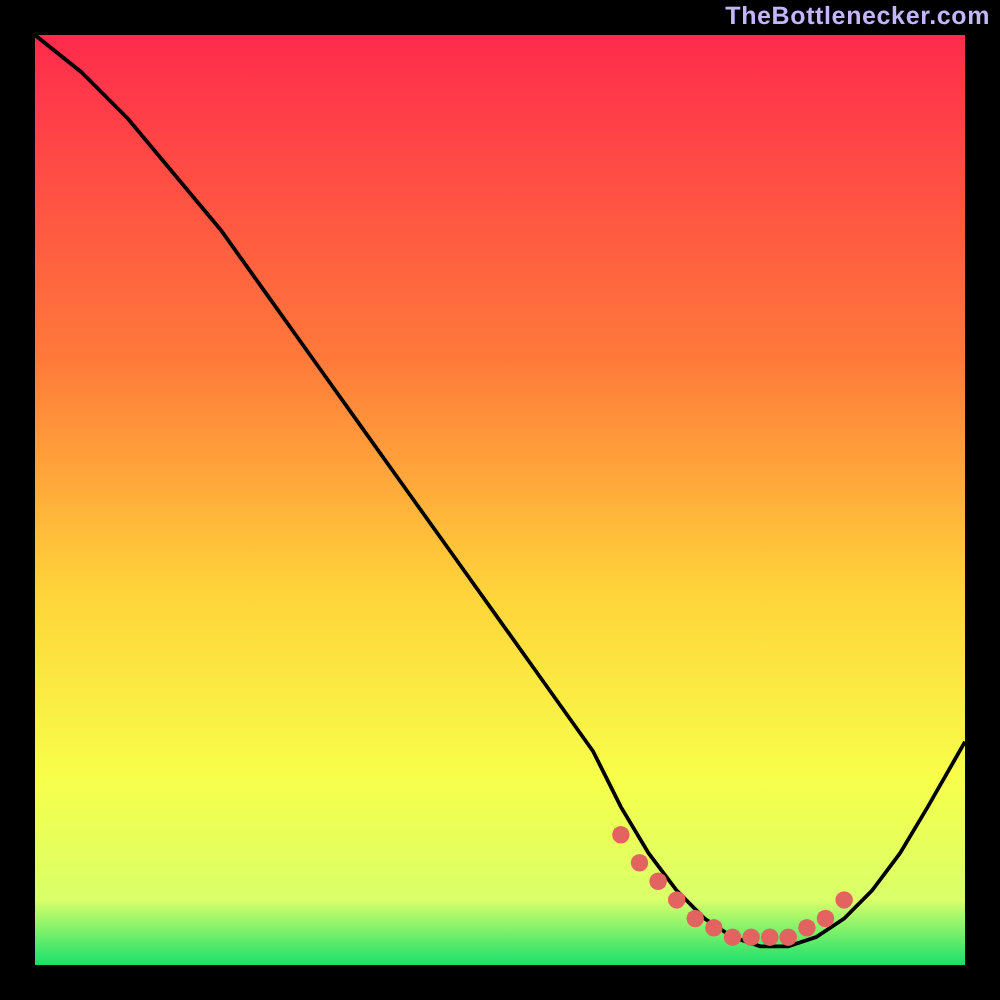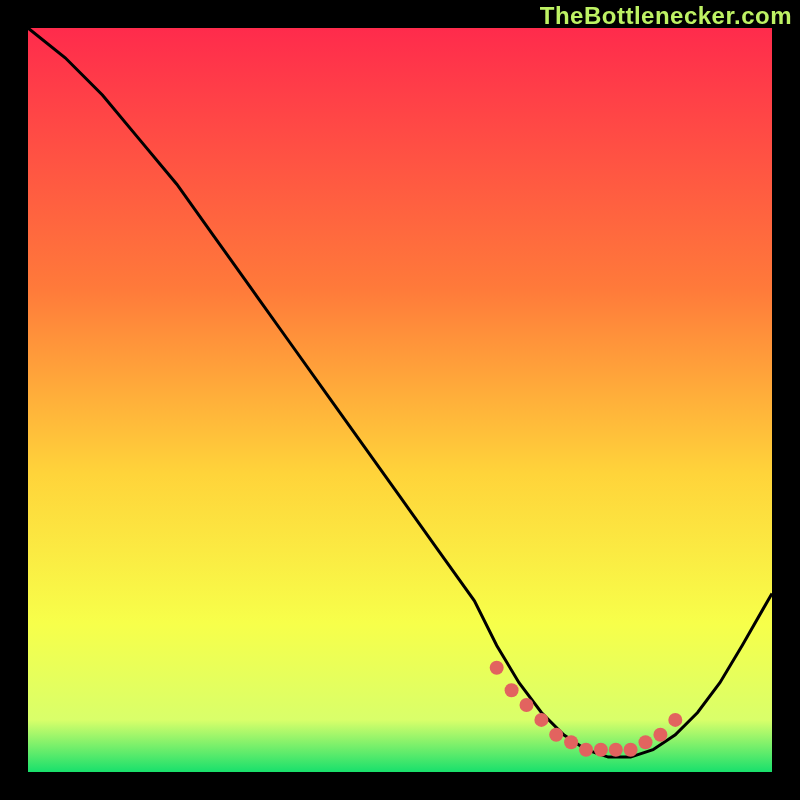--- a/index.html
+++ b/index.html
@@ -14,22 +14,22 @@
   .frame {
     position: relative;
     width: 800px;
     height: 800px;
     background: #000;
   }
   .watermark {
     position: absolute;
     top: 2px;
     right: 8px;
-    color: #bef264;
-    font-size: 24px;
+    color: #c4b5fd;
+    font-size: 20px;
     font-weight: 600;
     letter-spacing: 0.5px;
     z-index: 5;
   }
   .plot-wrap {
     position: absolute;
     left: 28px;
     top: 28px;
     width: 744px;
     height: 744px;

